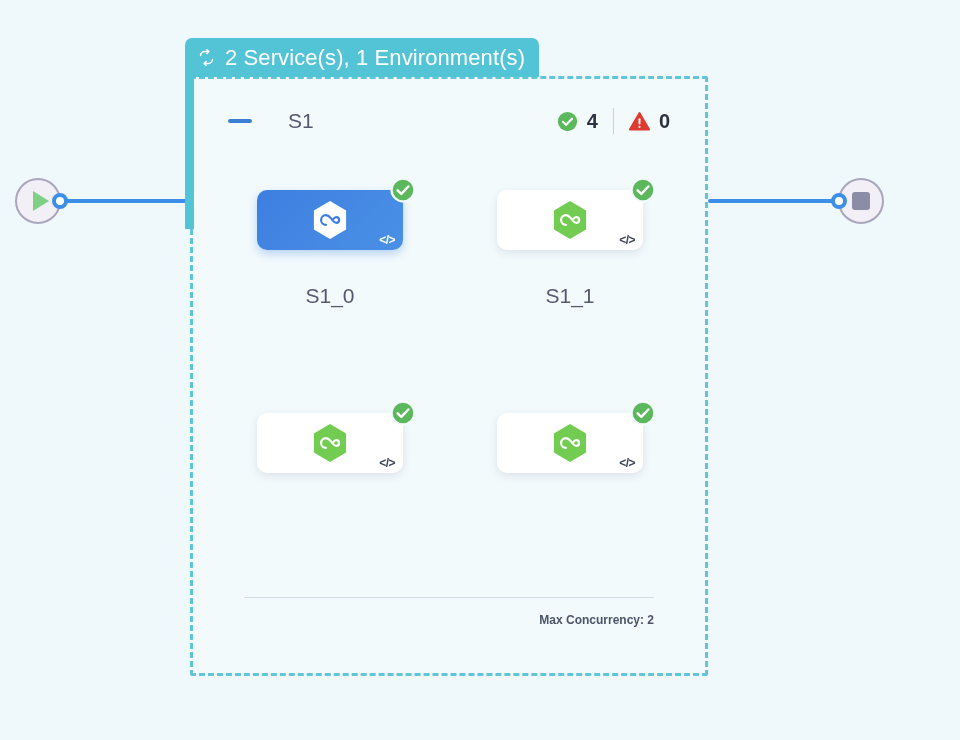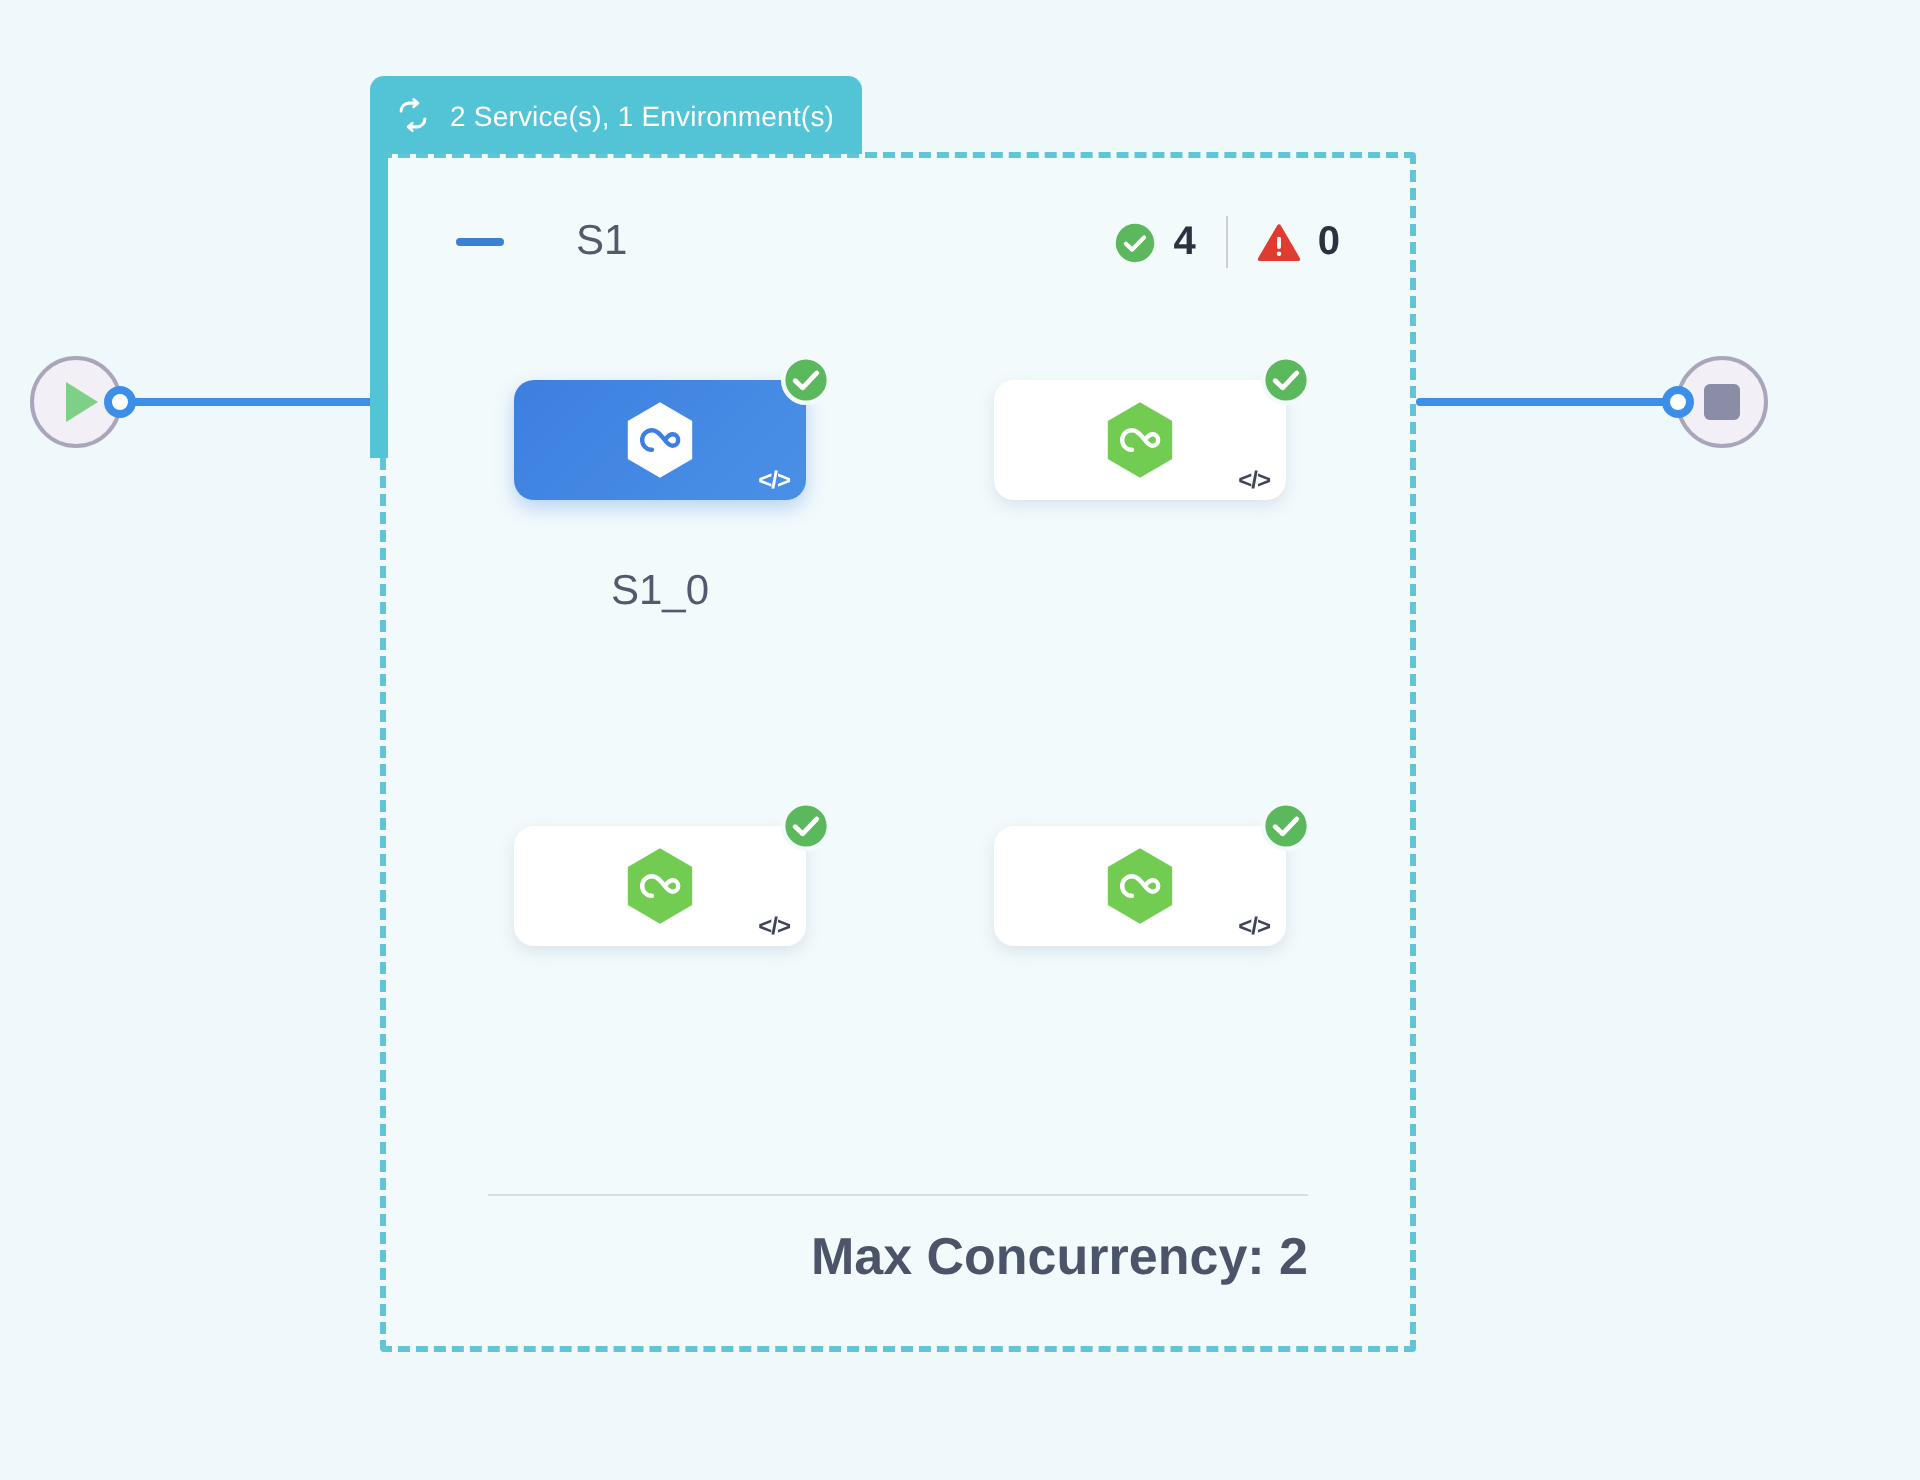--- a/index.html
+++ b/index.html
@@ -111,21 +111,21 @@
     left: 185px;
     top: 38px;
     height: 39px;
     background: #53c3d6;
     border-radius: 7px 7px 0 0;
     display: flex;
     align-items: center;
     padding: 0 14px 0 12px;
     box-sizing: border-box;
     color: #ffffff;
-    font-size: 14px;
+    font-size: 22px;
     letter-spacing: 0.1px;
     white-space: nowrap;
   }
   #group-header .loop-icon {
     width: 19px;
     height: 19px;
     margin-right: 9px;
     flex: 0 0 auto;
     display: block;
   }
@@ -251,21 +251,21 @@
     width: 410px;
     height: 1px;
     background: #d7dde6;
   }
   #max-concurrency {
     position: absolute;
     left: 244px;
     top: 613px;
     width: 410px;
     text-align: right;
-    font-size: 26px;
+    font-size: 12px;
     font-weight: bold;
     color: #4b5468;
   }
 </style>
 </head>
 <body>
 
 <div id="canvas">
 
   <div class="edge" id="edge-start"></div>
@@ -342,20 +342,21 @@
       <svg class="hex-icon" viewBox="0 0 48 48">
         <path d="M24 2.4 L42.4 13.2 L42.4 34.8 L24 45.6 L5.6 34.8 L5.6 13.2 Z" fill="#72cc52"></path>
         <path d="M19.4 29.6c-3.1 0-5.6-2.5-5.6-5.6s2.5-5.6 5.6-5.6c2.6 0 4.1 1.7 5.5 3.4l2.4 2.9c1.2 1.5 2.3 2.6 3.9 2.6 1.8 0 3.2-1.5 3.2-3.3s-1.4-3.3-3.2-3.3c-1.6 0-2.7 1.1-3.9 2.6" fill="none" stroke="#ffffff" stroke-width="2.5" stroke-linecap="round" stroke-linejoin="round"></path>
       </svg>
       <span class="code-glyph">&lt;/&gt;</span>
       <svg class="check-badge" viewBox="0 0 28 28">
         <circle cx="14" cy="14" r="12.3" fill="#5cb85c" stroke="#f3fafc" stroke-width="2.4"></circle>
         <path d="M8.2 14.4 L12.2 18.2 L19.8 10.2" fill="none" stroke="#ffffff" stroke-width="2.6" stroke-linecap="round" stroke-linejoin="round"></path>
       </svg>
     </div>
+    <div class="node-label">S1_1</div>
   </div>
 
   <div class="node" id="node-s1-2">
     <div class="node-card plain">
       <svg class="hex-icon" viewBox="0 0 48 48">
         <path d="M24 2.4 L42.4 13.2 L42.4 34.8 L24 45.6 L5.6 34.8 L5.6 13.2 Z" fill="#72cc52"></path>
         <path d="M19.4 29.6c-3.1 0-5.6-2.5-5.6-5.6s2.5-5.6 5.6-5.6c2.6 0 4.1 1.7 5.5 3.4l2.4 2.9c1.2 1.5 2.3 2.6 3.9 2.6 1.8 0 3.2-1.5 3.2-3.3s-1.4-3.3-3.2-3.3c-1.6 0-2.7 1.1-3.9 2.6" fill="none" stroke="#ffffff" stroke-width="2.5" stroke-linecap="round" stroke-linejoin="round"></path>
       </svg>
       <span class="code-glyph">&lt;/&gt;</span>
       <svg class="check-badge" viewBox="0 0 28 28">

